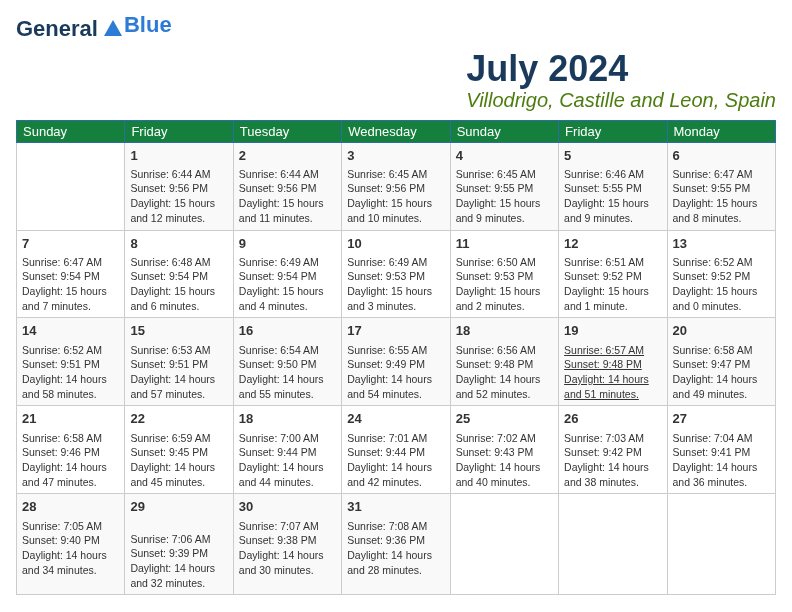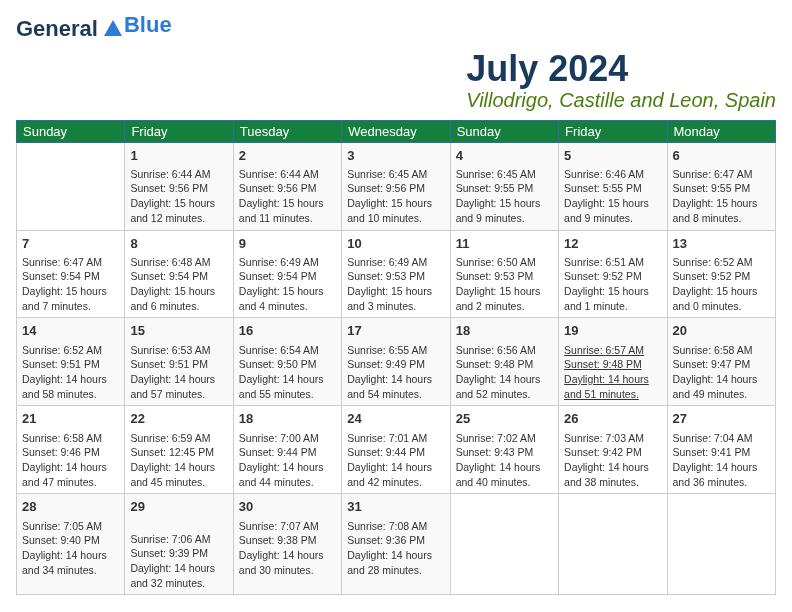--- a/index.html
+++ b/index.html
@@ -262,21 +262,21 @@
         <td>
           <span class="day-num">21</span>
           <div class="cell-text" style="white-space: pre-line;">Sunrise: 6:58 AM
 Sunset: 9:46 PM
 Daylight: 14 hours
 and 47 minutes.</div>
         </td>
         <td>
           <span class="day-num">22</span>
           <div class="cell-text" style="white-space: pre-line;">Sunrise: 6:59 AM
-Sunset: 12:45 PM
+Sunset: 9:45 PM
 Daylight: 14 hours
 and 45 minutes.</div>
         </td>
         <td>
           <span class="day-num">18</span>
           <div class="cell-text" style="white-space: pre-line;">Sunrise: 7:00 AM
 Sunset: 9:44 PM
 Daylight: 14 hours
 and 44 minutes.</div>
         </td>

